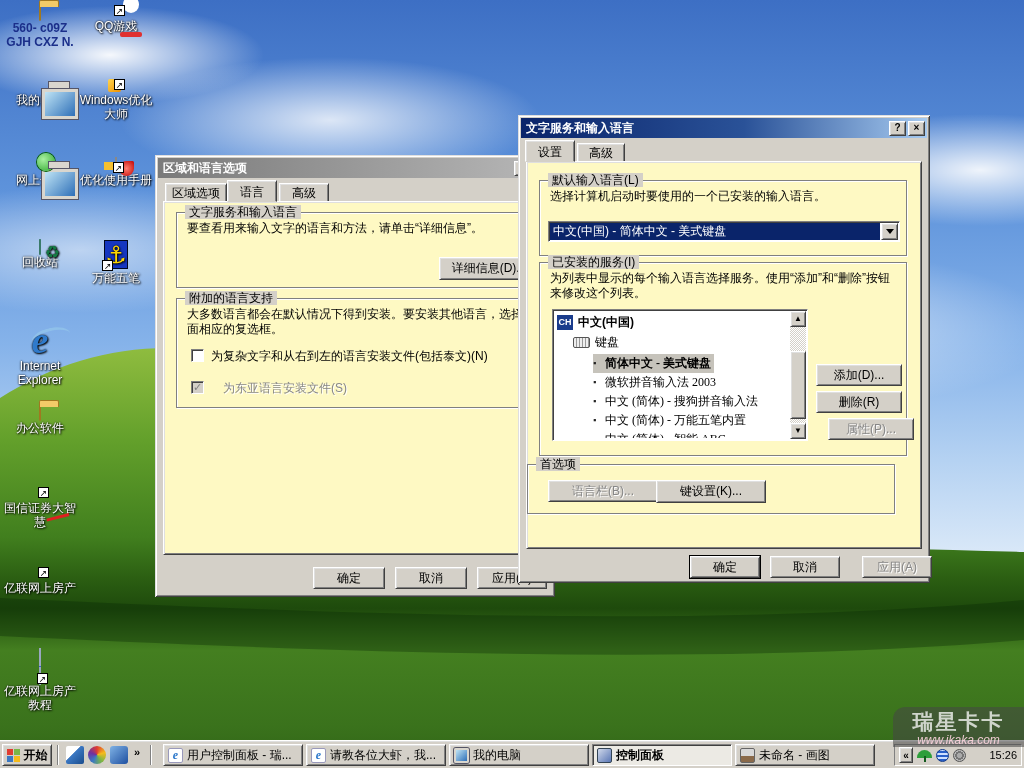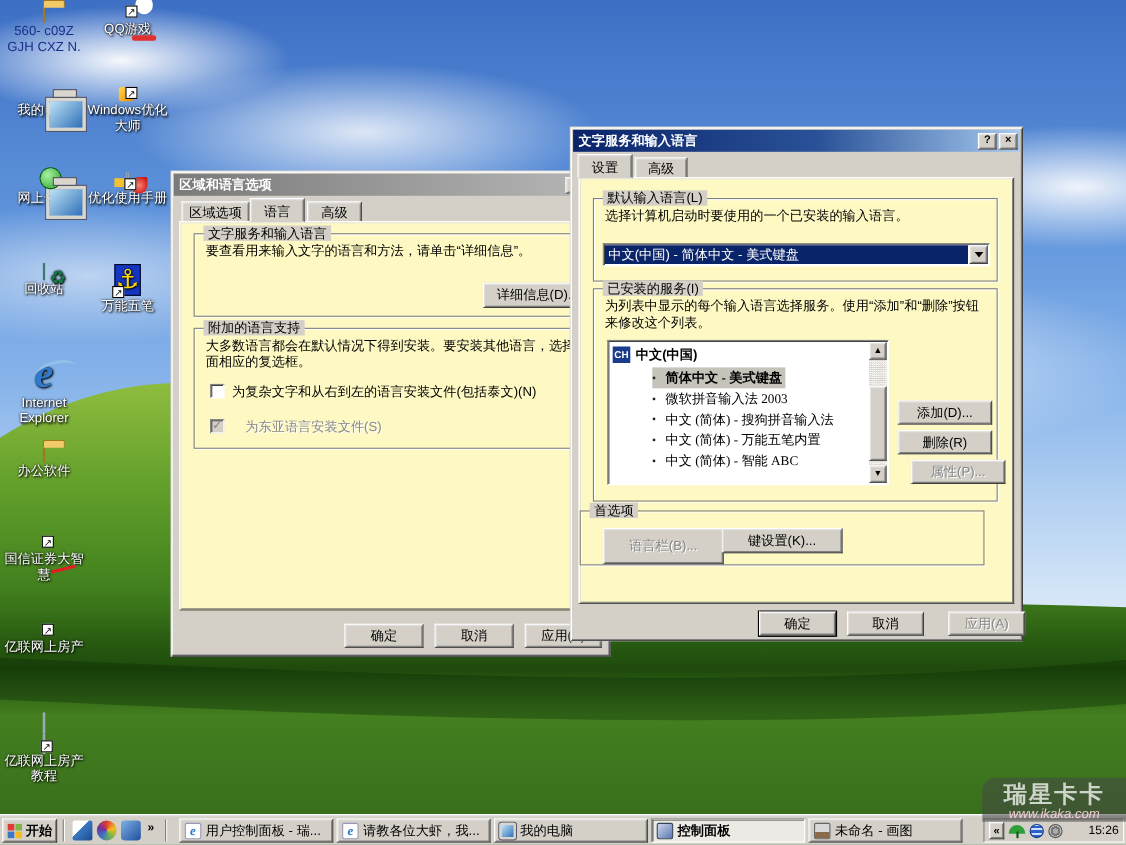--- a/index.html
+++ b/index.html
@@ -12,21 +12,21 @@
       radial-gradient(ellipse 420px 120px at 760px 330px, rgba(255,255,255,.65), rgba(255,255,255,0) 70%),
       radial-gradient(ellipse 300px 90px at 80px 250px, rgba(255,255,255,.55), rgba(255,255,255,0) 70%),
       linear-gradient(180deg,#3D6FC4 0%,#5E93DB 25%,#86B3EA 45%,#B5D2F2 60%,#D9E8F8 72%);
   }
   #hill { position:absolute; left:0; top:0; width:1024px; height:768px; }
 
   
   .di { position:absolute; width:80px; text-align:center; color:#fff; font-size:12px; line-height:14px;
         text-shadow:1px 1px 2px #000, 0 0 2px #000; cursor:default; }
   .di .lbl { margin-top:1px; }
-  .di .lbl.dark { color:#1b2f8a; text-shadow:none; font-weight:normal; }
+  .di .lbl.dark { color:#1b2f8a; text-shadow:none; font-weight:bold; }
   .ig { position:relative; display:inline-block; }
   .sc { position:absolute; left:-2px; bottom:-1px; width:11px; height:11px; background:#fff; border:1px solid #000;
         font-size:9px; line-height:10px; text-align:center; color:#000; text-shadow:none; }
   .g-folder { width:40px; height:29px; background:linear-gradient(#FFE9A8,#E8B54A); border:1px solid #A07820;
         border-radius:2px; position:relative; margin:7px auto 2px; }
   .g-folder::before { content:""; position:absolute; top:-6px; left:-1px; width:18px; height:6px; background:#F2CB68;
         border:1px solid #A07820; border-bottom:none; border-radius:2px 2px 0 0; }
   .g-qq { width:30px; height:36px; background:#141414; border-radius:50% 50% 46% 46%; position:relative; margin:0 auto; }
   .g-qq::before { content:""; position:absolute; bottom:2px; left:7px; width:16px; height:17px; background:#fff; border-radius:50%; }
   .g-qq::after { content:""; position:absolute; top:17px; left:4px; width:22px; height:5px; background:#E03030; border-radius:2px; }
@@ -290,40 +290,44 @@
 
       <div class="group" style="left:12px;top:100px;width:368px;height:194px">
         <span class="cap">已安装的服务(I)</span>
         <div class="txt" style="left:10px;top:8px;width:348px">为列表中显示的每个输入语言选择服务。使用“添加”和“删除”按钮来修改这个列表。</div>
         <div class="listbox" style="left:12px;top:46px;width:256px;height:132px">
           <div class="lb-inner">
             <div class="lang-row">
               <span class="chbadge">CH</span>
               <span>中文(中国)</span>
             </div>
+            <div class="kbd-row">
+              <span class="kbd-ic"></span>
+              <span>键盘</span>
+            </div>
             <div class="kbd-item sel">简体中文 - 美式键盘</div>
             <div class="kbd-item">微软拼音输入法 2003</div>
             <div class="kbd-item">中文 (简体) - 搜狗拼音输入法</div>
             <div class="kbd-item">中文 (简体) - 万能五笔内置</div>
             <div class="kbd-item">中文 (简体) - 智能 ABC</div>
           </div>
           <div class="sbar">
             <div class="sbtn" style="top:0">▲</div>
             <div class="sthumb" style="top:40px;height:68px"></div>
             <div class="sbtn" style="bottom:0">▼</div>
           </div>
         </div>
         <div class="btn bev-out" style="left:276px;top:101px;width:86px;height:22px">添加(D)...</div>
         <div class="btn bev-out" style="left:276px;top:128px;width:86px;height:22px">删除(R)</div>
         <div class="btn bev-out dis" style="left:276px;top:155px;width:86px;height:22px">属性(P)...</div>
       </div>
 
       <div class="group" style="left:0;top:302px;width:368px;height:50px">
         <span class="cap">首选项</span>
-        <div class="btn bev-out dis" style="left:8px;top:15px;width:110px;height:33px">语言栏(B)...</div>
+        <div class="btn bev-out dis" style="left:8px;top:15px;width:110px;height:22px">语言栏(B)...</div>
         <div class="btn bev-out" style="left:128px;top:15px;width:110px;height:23px">键设置(K)...</div>
       </div>
     </div>
     <div class="btn bev-out def" style="left:172px;top:441px;width:70px;height:22px">确定</div>
     <div class="btn bev-out" style="left:252px;top:441px;width:70px;height:22px">取消</div>
     <div class="btn bev-out dis" style="left:332px;top:441px;width:70px;height:22px">应用(A)</div>
   </div>
 
   <div id="taskbar">
     <div class="startbtn bev-out">

